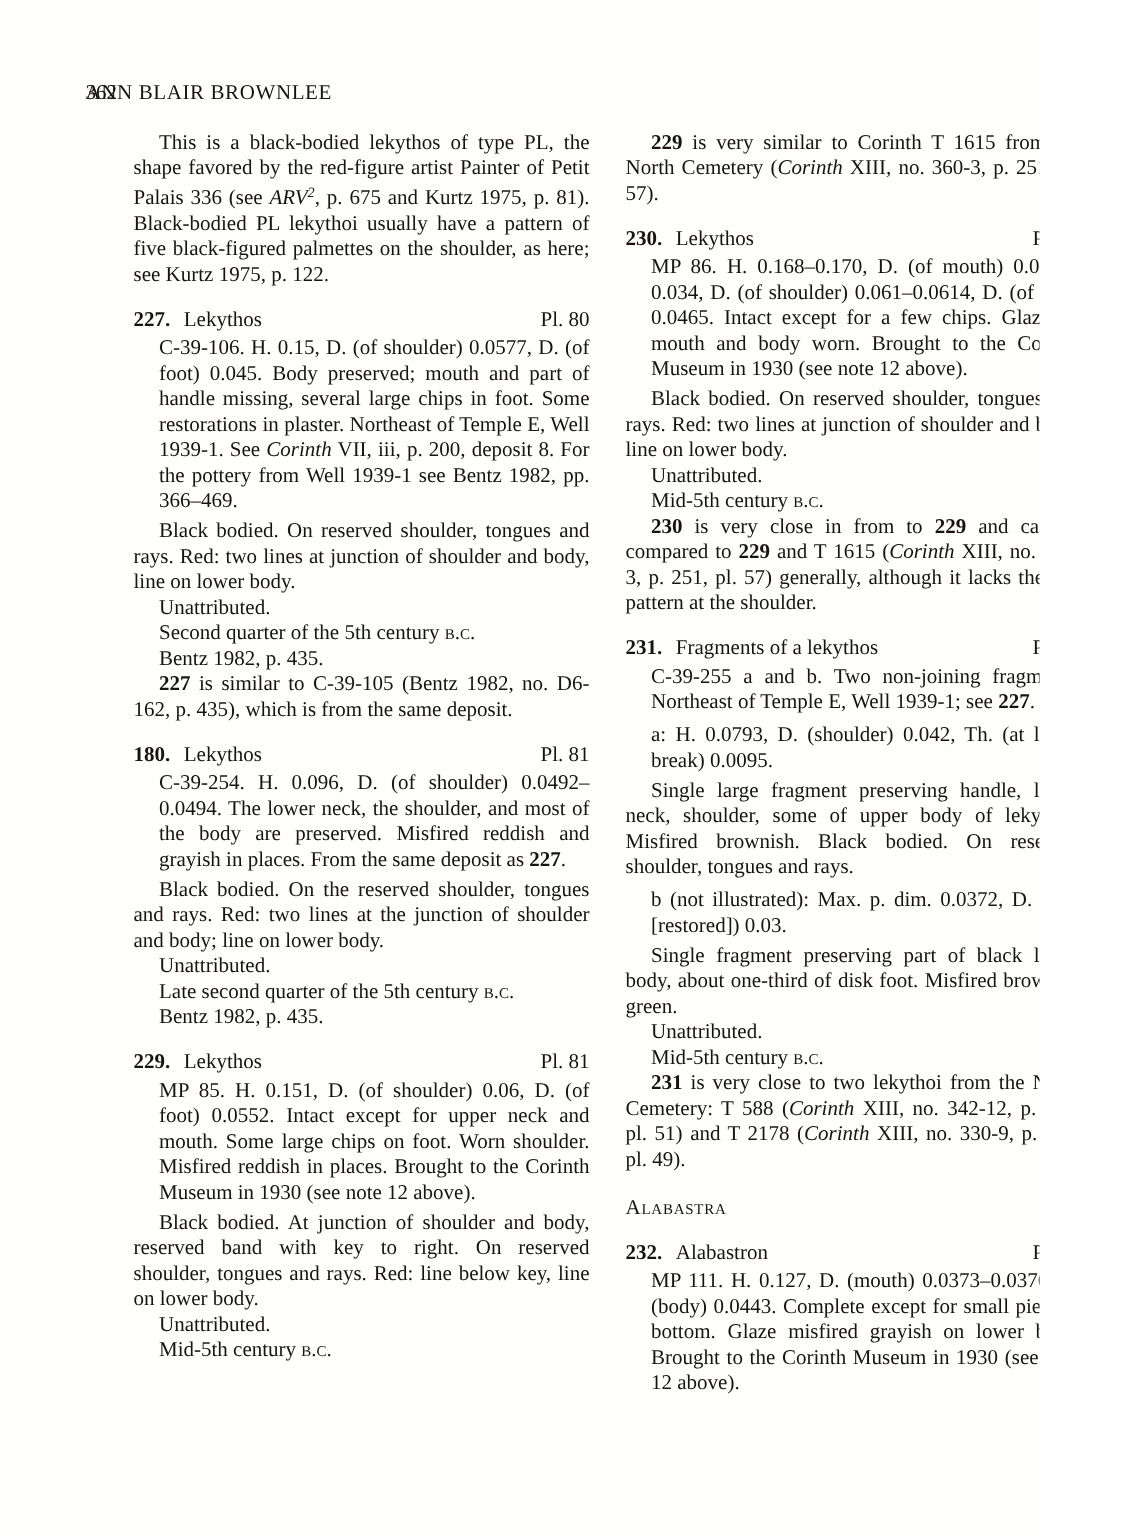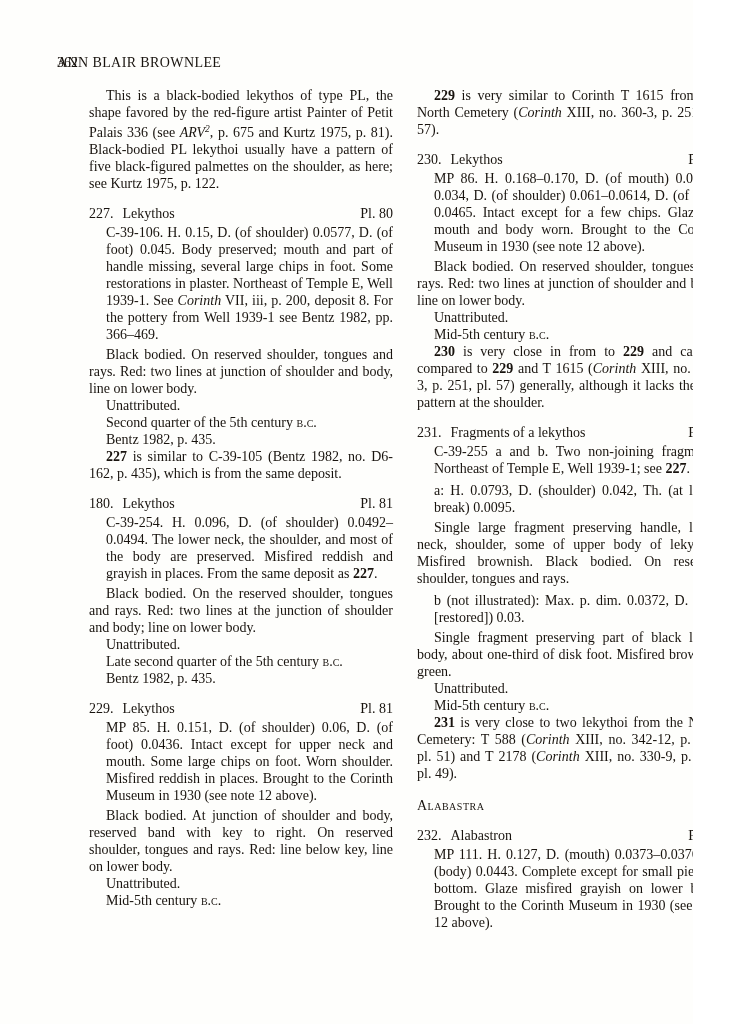--- a/index.html
+++ b/index.html
@@ -27,21 +27,21 @@
 
   .para { margin:0; text-align:justify; }
   .k-intro, .k-description, .k-attribution, .k-date,
   .k-reference, .k-comparison { text-indent:17px; }
   .k-measurements, .k-submeasure { padding-left:17px; text-indent:0; }
   .k-measurements { margin-top:2px; }
   .k-description { margin-top:3px; }
   .k-submeasure { margin-top:5px; margin-bottom:3px; }
 
   .entry-heading { display:flex; margin:13px 0 2px; align-items:baseline; }
-  .entry-num { font-weight:normal;text-align:center; }
+  .entry-num { font-weight:bold;text-align:center; }
   .entry-title { flex:1; margin-left:9px; }
   .entry-plate { margin-left:8px; }
 
   .section-heading {
     font-variant:small-caps; letter-spacing:0.5px;
     margin:15px 0 4px;
   }
 
   .it { font-style:italic; }
   .bd { font-weight:bold; }
@@ -78,21 +78,21 @@
         <p class="para k-measurements"><span>C-39-254.  H. 0.096, D. (of shoulder) 0.0492–0.0494.  The lower neck, the shoulder, and most of the body are preserved.  Misfired reddish and grayish in places. From the same deposit as </span><span class="bd">227</span><span>.</span></p>
         <p class="para k-description"><span>Black bodied.  On the reserved shoulder, tongues and rays.  Red: two lines at the junction of shoulder and body; line on lower body.</span></p>
         <p class="para k-attribution"><span>Unattributed.</span></p>
         <p class="para k-date"><span>Late second quarter of the 5th century </span><span class="sc">b.c.</span></p>
         <p class="para k-reference"><span>Bentz 1982, p. 435.</span></p>
         <div class="entry-heading">
           <span class="entry-num">229.</span>
           <span class="entry-title">Lekythos</span>
           <span class="entry-plate">Pl. 81</span>
         </div>
-        <p class="para k-measurements"><span>MP 85.  H. 0.151, D. (of shoulder) 0.06, D. (of foot) 0.0436.  Intact except for upper neck and mouth. Some large chips on foot.  Worn shoulder.  Misfired reddish in places.  Brought to the Corinth Museum in 1930 (see note 12 above).</span></p>
+        <p class="para k-measurements"><span>MP 85.  H. 0.151, D. (of shoulder) 0.06, D. (of foot) 0.0552.  Intact except for upper neck and mouth. Some large chips on foot.  Worn shoulder.  Misfired reddish in places.  Brought to the Corinth Museum in 1930 (see note 12 above).</span></p>
         <p class="para k-description"><span>Black bodied.  At junction of shoulder and body, reserved band with key to right.  On reserved shoulder, tongues and rays.  Red:  line below key, line on lower body.</span></p>
         <p class="para k-attribution"><span>Unattributed.</span></p>
         <p class="para k-date"><span>Mid-5th century </span><span class="sc">b.c.</span></p>
       </div>
     <div class="col" id="col-right">
         <p class="para k-comparison"><span class="bd">229</span><span> is very similar to Corinth T 1615 from the North Cemetery (</span><span class="it">Corinth</span><span> XIII, no. 360-3, p. 251, pl. 57).</span></p>
         <div class="entry-heading">
           <span class="entry-num">230.</span>
           <span class="entry-title">Lekythos</span>
           <span class="entry-plate">Pl. 81</span>

